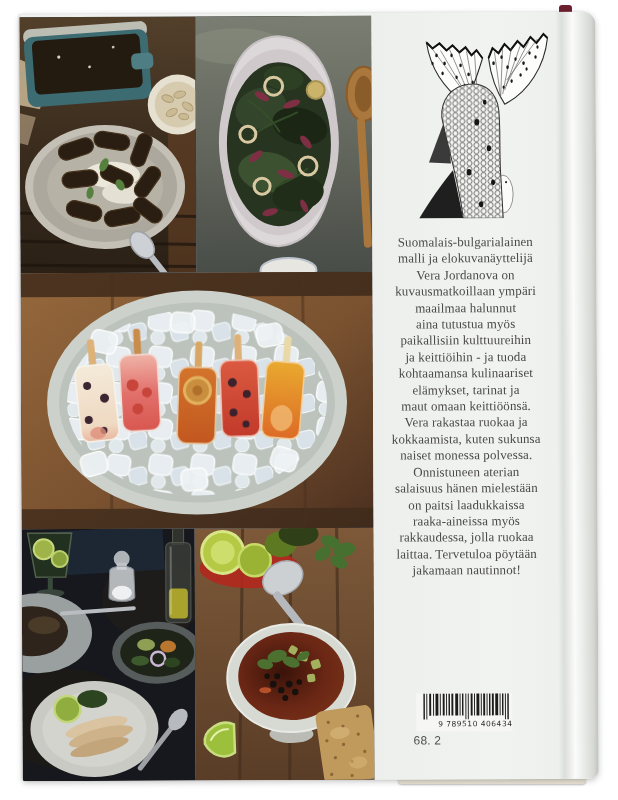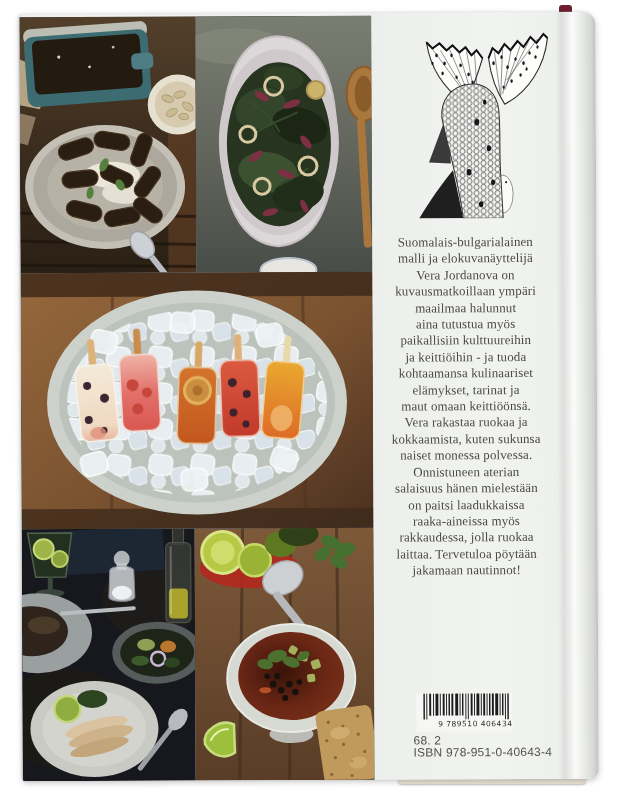--- a/index.html
+++ b/index.html
@@ -523,19 +523,18 @@
             M32 0h2v23h-2z M36 0h3v23h-3z M40.5 0h1v23h-1z M43 0h1.5v23H43z M46.5 0h1v27h-1z
             M49 0h1v27h-1z M52 0h2v23h-2z M55.5 0h1v23h-1z M58 0h3v23h-3z M62.5 0h1v23h-1z
             M65 0h2v23h-2z M68.5 0h1v23h-1z M71 0h1.5v23H71z M74 0h2v23h-2z M77.5 0h3v23h-3z
             M82 0h1v23h-1z M84.5 0h1.5v23h-1.5z M87.5 0h1v27h-1z M90 0h1.5v27H90z"></path>
         </svg>
         <div class="barcode-digits">9 789510 406434</div>
       </div>
 
       <div class="smallprint">
         <div>68. 2</div>
-        <div>ISBN 978-951-0-40643-4</div>
       </div>
 
       <div class="fore-edge"></div>
     </div>
   </div>
 </div>
 
 </body></html>

